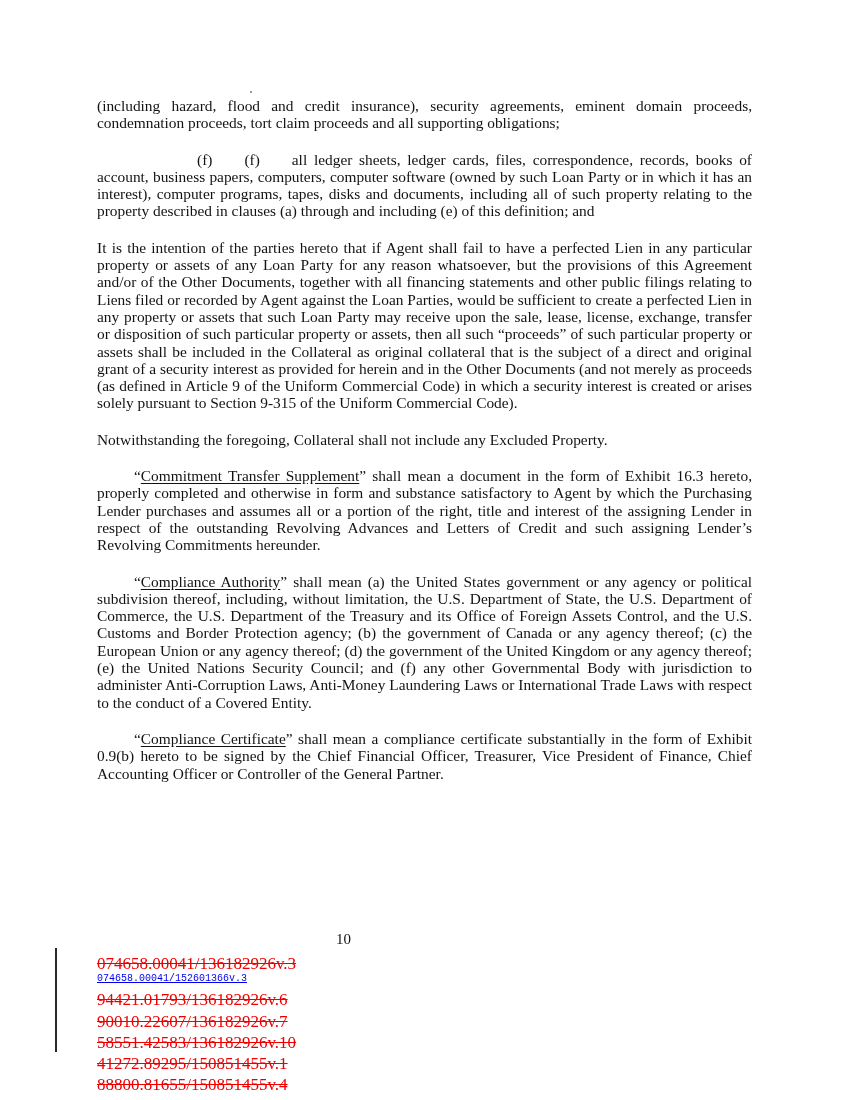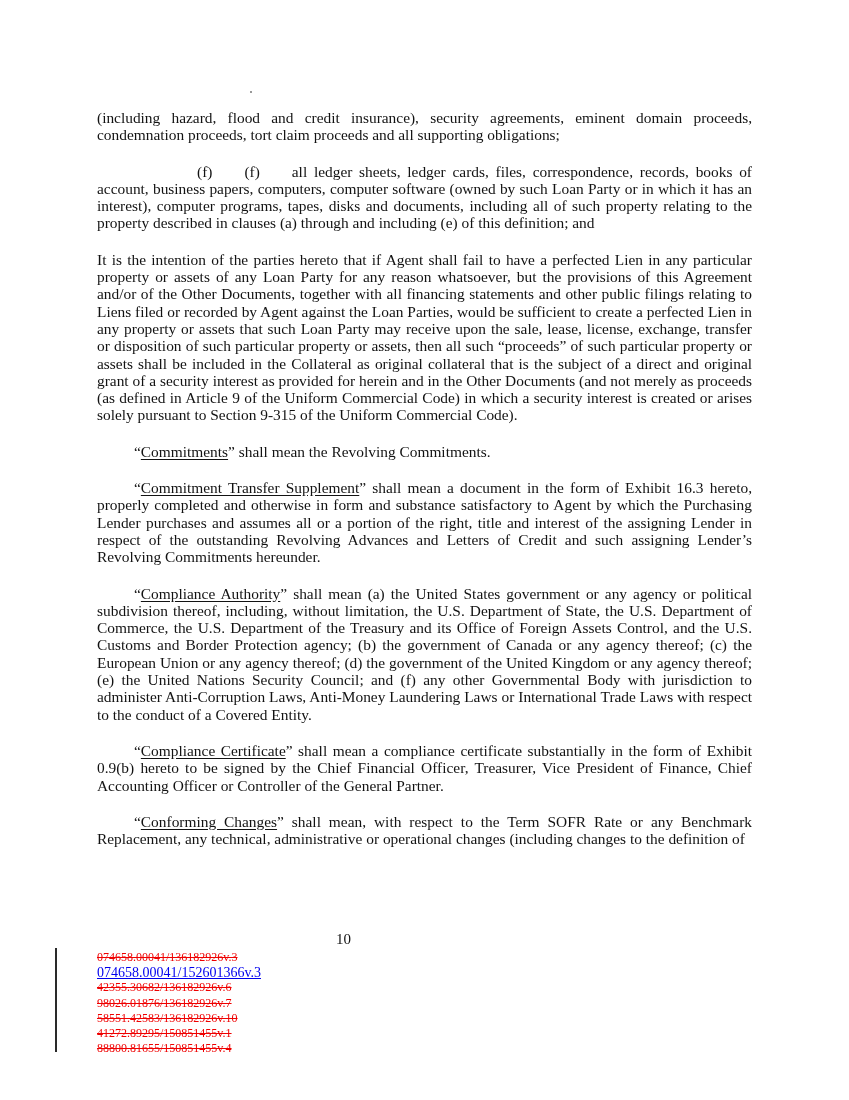--- a/index.html
+++ b/index.html
@@ -16,21 +16,21 @@
     position: absolute;
     left: 97px;
     top: 93px;
     width: 655px;
     text-align: justify;
     font-size: 15.4px;
     line-height: 17.3px;
     hyphens: none;
   }
   .doc p { margin: 19px 0 0 0; padding: 0; }
-  .doc p:first-child { margin-top: 16px; }
+  .doc p:first-child { margin-top: 4px; }
   .doc p.clause { text-indent: 100px; }
   .doc p.def { text-indent: 37px; }
   .tabgap { display: inline-block; width: 32px; }
   .term { text-decoration: underline; text-underline-offset: 2px; }
   .pageno {
     position: absolute;
     top: 931px;
     left: 0;
     width: 687px;
     text-align: center;
@@ -38,29 +38,30 @@
     line-height: 16px;
   }
   .stamps {
     position: absolute;
     left: 97px;
     top: 950px;
   }
   .stamp { height: 15.2px; line-height: 15.2px; white-space: nowrap; }
   .stamp.deleted {
     color: var(--deleted-red, #ef0000);
-    font-size: 12px;
+    font-size: 17px;
     text-decoration: line-through;
     font-family: "Liberation Serif", "DejaVu Serif", serif;
+    margin-top: 6px;
   }
   .stamp.inserted {
     color: var(--inserted-blue, #0000ee);
-    font-size: 14px;
+    font-size: 10px;
     text-decoration: underline;
-    font-family: Liberation Serif, serif;
+    font-family: Liberation Mono, monospace;
   }
   .changebar {
     position: absolute;
     left: 55px;
     top: 948px;
     width: 2px;
     height: 104px;
     background: #2a2a2a;
   }
   .artifact-dot {
@@ -82,40 +83,39 @@
 
   <div class="doc">
 
     <p class="flush"><span>(including hazard, flood and credit insurance), security agreements, eminent domain proceeds, condemnation proceeds, tort claim proceeds and all supporting obligations;</span></p>
 
     <p class="clause"><span class="marker">(f)</span><span class="tabgap"></span><span class="marker">(f)</span><span class="tabgap"></span><span>all ledger sheets, ledger cards, files, correspondence, records, books of account, business papers, computers, computer software (owned by such Loan Party or in which it has an interest), computer programs, tapes, disks and documents, including all of such property relating to the property described in clauses (a) through and including (e) of this definition; and</span></p>
 
 
     <p class="flush"><span>It is the intention of the parties hereto that if Agent shall fail to have a perfected Lien in any particular property or assets of any Loan Party for any reason whatsoever, but the provisions of this Agreement and/or of the Other Documents, together with all financing statements and other public filings relating to Liens filed or recorded by Agent against the Loan Parties, would be sufficient to create a perfected Lien in any property or assets that such Loan Party may receive upon the sale, lease, license, exchange, transfer or disposition of such particular property or assets, then all such “proceeds” of such particular property or assets shall be included in the Collateral as original collateral that is the subject of a direct and original grant of a security interest as provided for herein and in the Other Documents (and not merely as proceeds (as defined in Article 9 of the Uniform Commercial Code) in which a security interest is created or arises solely pursuant to Section 9-315 of the Uniform Commercial Code).</span></p>
 
+    <p class="flush"><span>Notwithstanding the foregoing, Collateral shall not include any Excluded Property.</span></p>
 
-    <p class="def"><span>“</span><span class="term">Commitments</span><span>” shall mean the Revolving Commitments.</span></p>
 
     <p class="def"><span>“</span><span class="term">Commitment Transfer Supplement</span><span>” shall mean a document in the form of Exhibit 16.3 hereto, properly completed and otherwise in form and substance satisfactory to Agent by which the Purchasing Lender purchases and assumes all or a portion of the right, title and interest of the assigning Lender in respect of the outstanding Revolving Advances and Letters of Credit and such assigning Lender’s Revolving Commitments hereunder.</span></p>
 
     <p class="def"><span>“</span><span class="term">Compliance Authority</span><span>” shall mean (a) the United States government or any agency or political subdivision thereof, including, without limitation, the U.S. Department of State, the U.S. Department of Commerce, the U.S. Department of the Treasury and its Office of Foreign Assets Control, and the U.S. Customs and Border Protection agency; (b) the government of Canada or any agency thereof; (c) the European Union or any agency thereof; (d) the government of the United Kingdom or any agency thereof; (e) the United Nations Security Council; and (f) any other Governmental Body with jurisdiction to administer Anti-Corruption Laws, Anti-Money Laundering Laws or International Trade Laws with respect to the conduct of a Covered Entity.</span></p>
 
     <p class="def"><span>“</span><span class="term">Compliance Certificate</span><span>” shall mean a compliance certificate substantially in the form of Exhibit 0.9(b) hereto to be signed by the Chief Financial Officer, Treasurer, Vice President of Finance, Chief Accounting Officer or Controller of the General Partner.</span></p>
 
-    <p class="def"><span>“</span><span class="term">Conforming Changes</span><span>” shall mean, with respect to the Term SOFR Rate or any Benchmark Replacement, any technical, administrative or operational changes (including changes to the definition of</span></p>
 
   </div>
 
   <div class="pageno">10</div>
 
   <div class="changebar"></div>
 
   <div class="stamps">
     <div class="stamp deleted">074658.00041/136182926v.3</div>
     <div class="stamp inserted">074658.00041/152601366v.3</div>
-    <div class="stamp deleted">42355.30682/136182926v.6</div>
-    <div class="stamp deleted">98026.01876/136182926v.7</div>
+    <div class="stamp deleted">94421.01793/136182926v.6</div>
+    <div class="stamp deleted">90010.22607/136182926v.7</div>
     <div class="stamp deleted">58551.42583/136182926v.10</div>
     <div class="stamp deleted">41272.89295/150851455v.1</div>
     <div class="stamp deleted">88800.81655/150851455v.4</div>
   </div>
 
 </div>
 
 </body></html>

